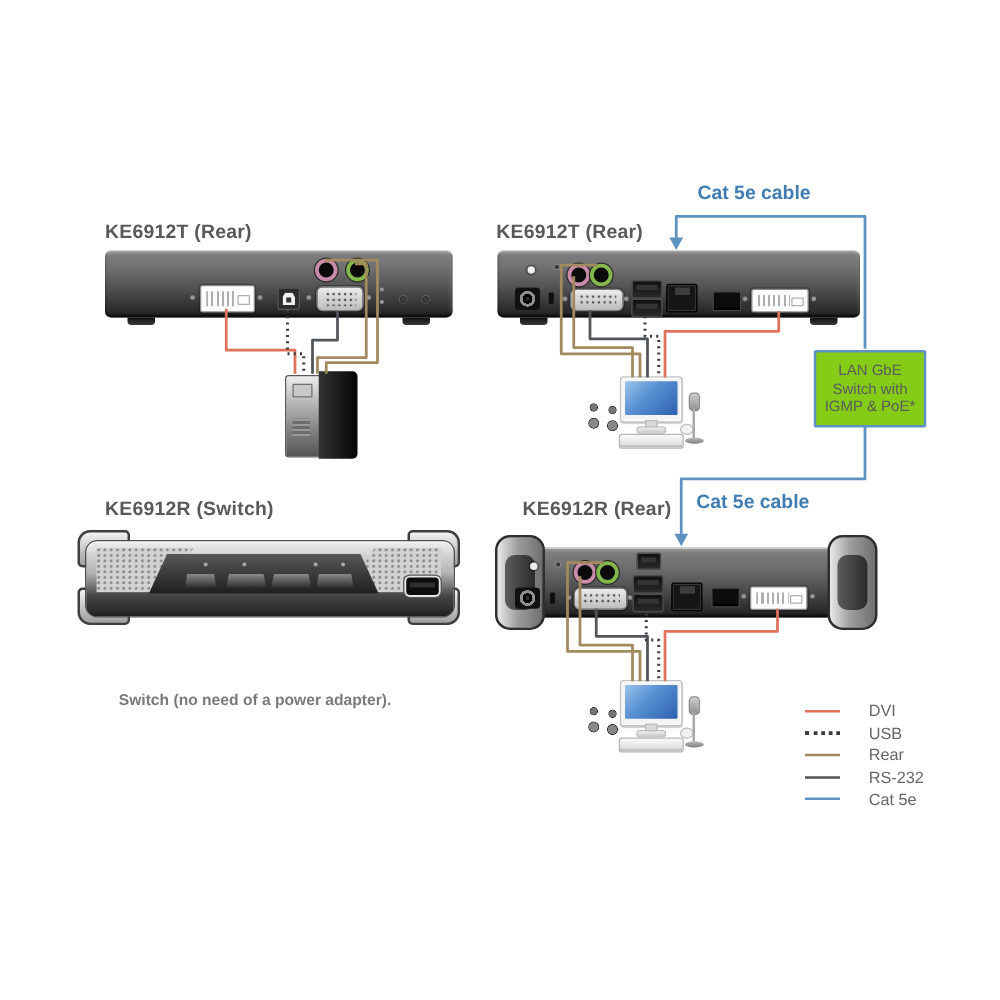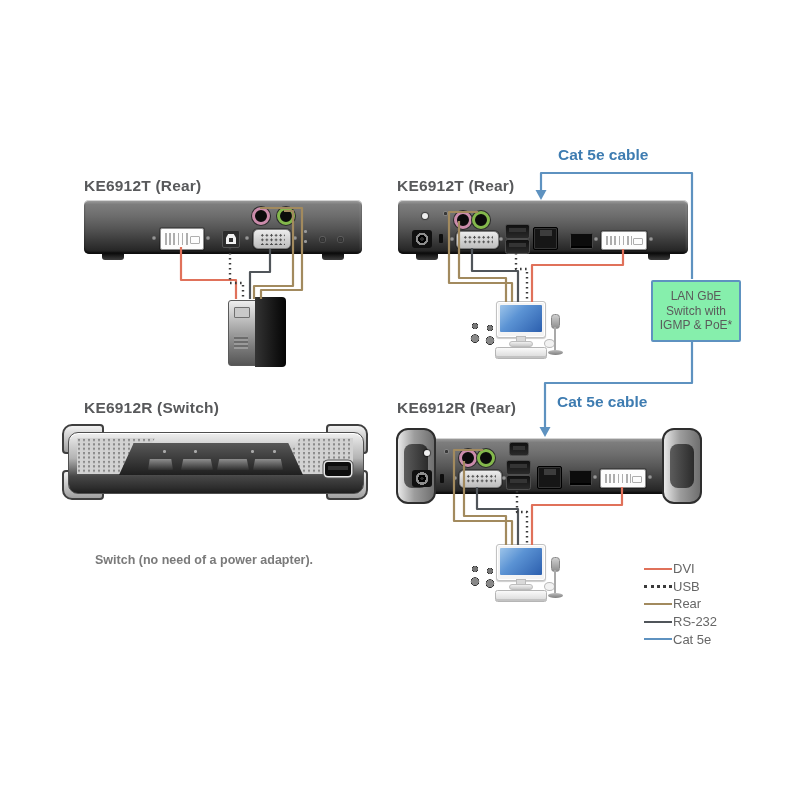--- a/index.html
+++ b/index.html
@@ -6,34 +6,34 @@
   body{font-family:"Liberation Sans", sans-serif; -webkit-font-smoothing:antialiased;}
   #stage{position:relative;width:800px;height:800px;background:#fff;overflow:hidden;}
 
   
   .dev-label{position:absolute;font-size:15.5px;font-weight:700;color:#58595b;letter-spacing:.2px;z-index:6;}
   .cat5e-label{position:absolute;font-size:15.5px;font-weight:700;color:#3e7cb1;z-index:6;}
   .footnote{position:absolute;left:88px;top:551px;width:310px;font-size:12.5px;color:#7a7a7a;line-height:1.55;z-index:6;}
   .footnote .l2{padding-left:7px;font-weight:bold;}
 
   
-  .switch-box{position:absolute;left:651px;top:280px;width:86px;height:58px;background:#86efac;
+  .switch-box{position:absolute;left:651px;top:280px;width:86px;height:58px;background:#84cc16;
     border:2px solid #5e92c0;border-radius:2px;z-index:6;display:flex;flex-direction:column;
     justify-content:center;align-items:center;font-size:12px;color:#5b5b5b;line-height:1.22;text-align:center;}
 
   
   .legend{position:absolute;left:644px;top:560px;z-index:6;}
   .legend-row{display:flex;align-items:center;height:17.6px;}
   .legend-line{width:28px;height:0;border-top:2.6px solid #000;}
   .legend-line.dvi{border-color:#e0715a;}
   .legend-line.usb{border-top-style:dotted;border-color:#3b3b3b;border-top-width:3px;}
   .legend-line.audio{border-color:#a28a5e;}
   .legend-line.rs232{border-color:#50555a;}
   .legend-line.cat5e{border-color:#5e92c0;}
-  .legend-text{margin-left:1px;font-size:13px;color:#666;}
+  .legend-text{margin-left:23px;font-size:13px;color:#666;}
 
   
   .device{position:absolute;border-radius:5px;z-index:2;
     background:linear-gradient(180deg,#a2a2a2 0%,#7d7d7d 8%,#6e6e6e 28%,#565656 52%,#3a3a3a 76%,#262626 94%,#1b1b1b 100%);
     box-shadow:inset 0 1px 0 rgba(255,255,255,.55), inset 0 -2px 2px rgba(0,0,0,.65), inset -2px 0 2px rgba(255,255,255,.12);}
   .foot{position:absolute;bottom:-6px;width:22px;height:6px;background:linear-gradient(#101010,#3c3c3c);
     border-radius:0 0 3px 3px;}
 
   
   .port{position:absolute;}
@@ -118,21 +118,21 @@
   .cables{position:absolute;left:0;top:0;z-index:5;pointer-events:none;}
 </style>
 </head>
 <body>
 
 <div id="stage">
 
   <div class="dev-label" style="left:84px;top:177px;">KE6912T (Rear)</div>
   <div class="dev-label" style="left:397px;top:177px;">KE6912T (Rear)</div>
   <div class="dev-label" style="left:84px;top:399px;">KE6912R (Switch)</div>
-  <div class="dev-label" style="left:397px;top:399px;">KE6912R (Rear)</div>
+  <div class="dev-label" style="left:418px;top:399px;">KE6912R (Rear)</div>
   <div class="cat5e-label" style="left:558px;top:146px;">Cat 5e cable</div>
   <div class="cat5e-label" style="left:557px;top:393px;">Cat 5e cable</div>
 
   <div class="switch-box">
     <span>LAN GbE</span>
     <span>Switch with</span>
     <span>IGMP &amp; PoE*</span>
   </div>
 
   <div class="device" style="left:84px;top:200px;width:278px;height:54px;">

